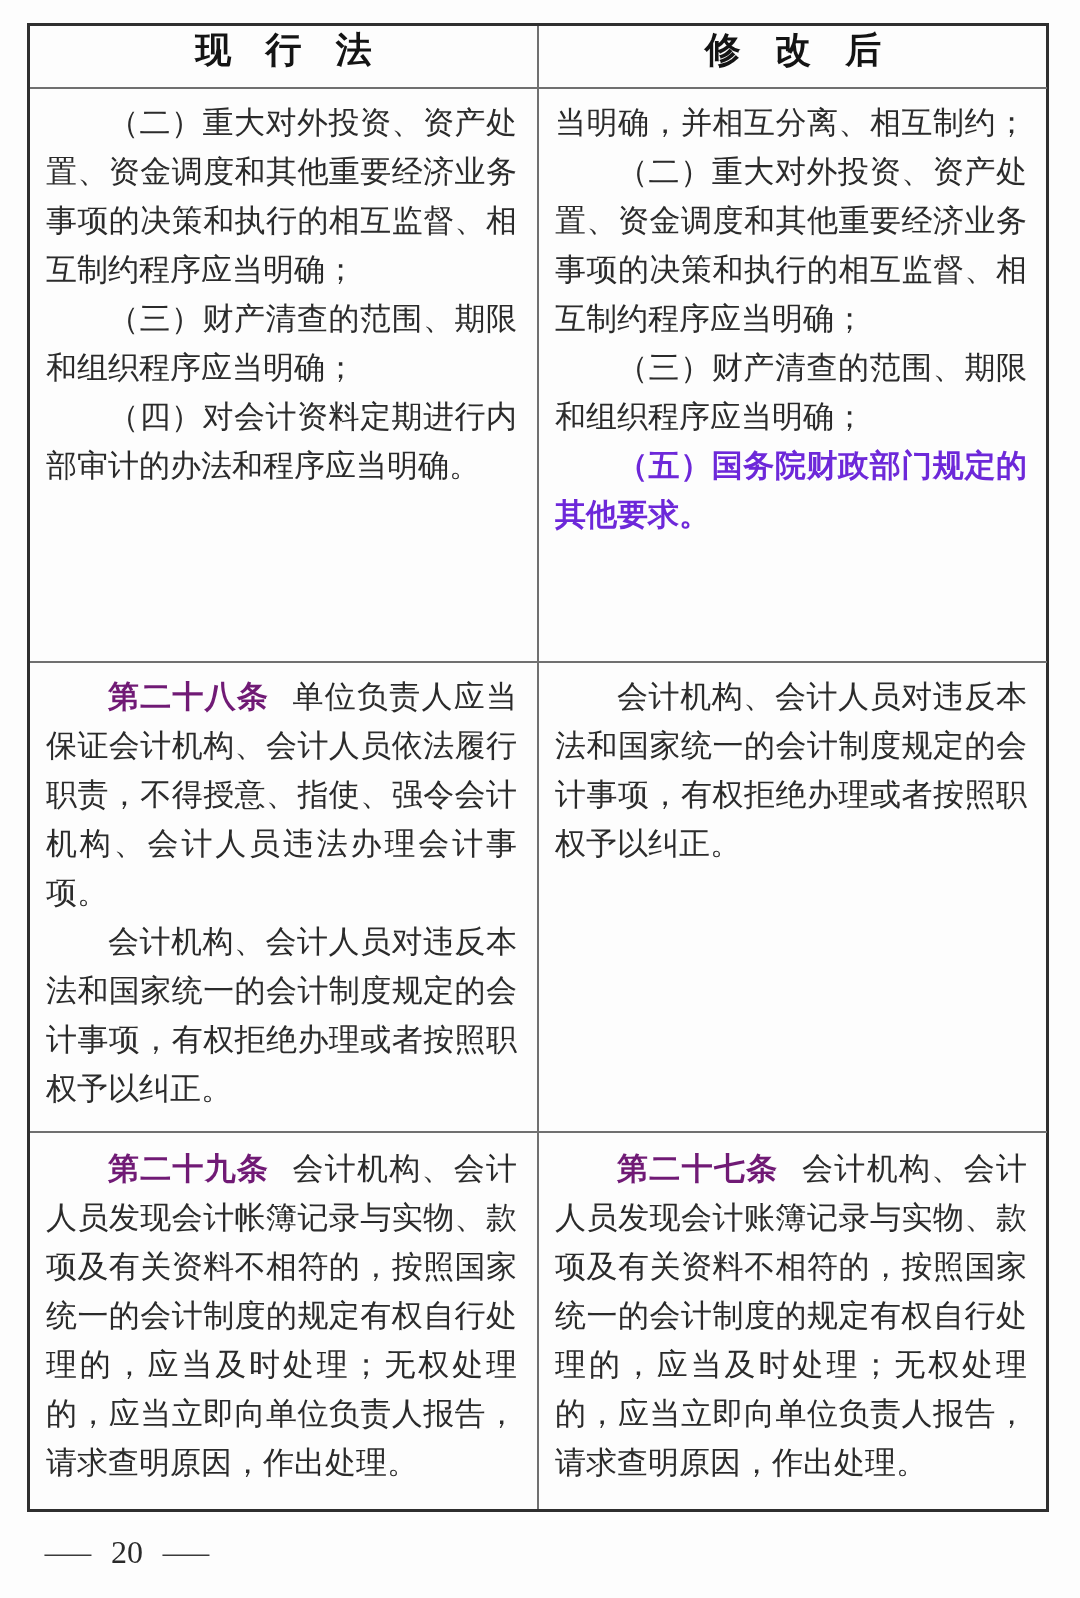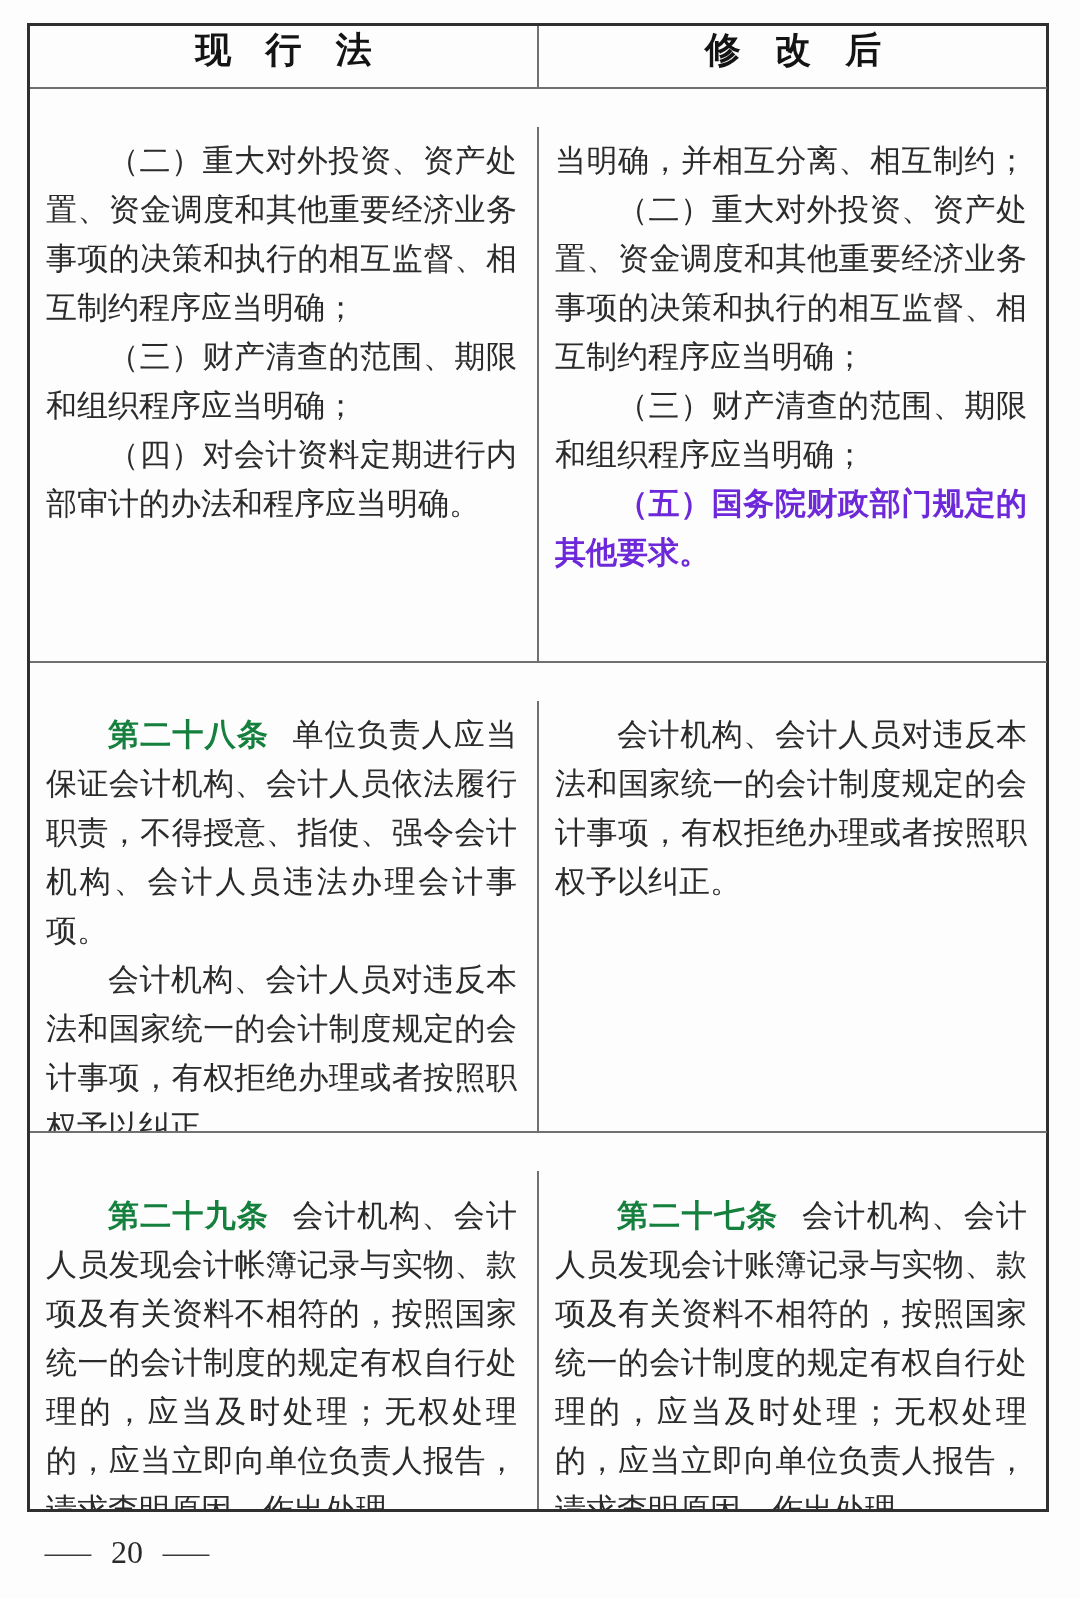--- a/index.html
+++ b/index.html
@@ -35,38 +35,37 @@
     color:#141414;
     letter-spacing:0.95em;
     padding-left:0.95em; 
   }
   .body-cell{
     padding:9px 20px 0 16px;
     font-size:31px;
     line-height:49px;
     text-align:justify;
     text-justify:inter-character;
-    margin-top:38px;
   }
-  .row3-cell{padding-top:20px;}
+  .row3-cell{padding-top:11px;}
   .para{
     margin:0;
     text-indent:2em;
   }
   .no-indent{text-indent:0;}
   .jlast{text-align-last:justify;}
   .hei{
     font-family:"Liberation Sans","DejaVu Sans",sans-serif;
     font-weight:700;
     color:#6d28d9;
   }
   .lead{
     font-family:"Liberation Sans","DejaVu Sans",sans-serif;
     font-weight:700;
-    color:#15803d;
+    color:#701a75;
     margin-right:0.75em;
   }
   .page-footer{
     position:absolute;
     left:52px;top:1534px;
     display:flex;align-items:center;gap:27px;
     font-size:32px;color:#2a2a2a;
   }
   .dash{
     display:inline-block;

